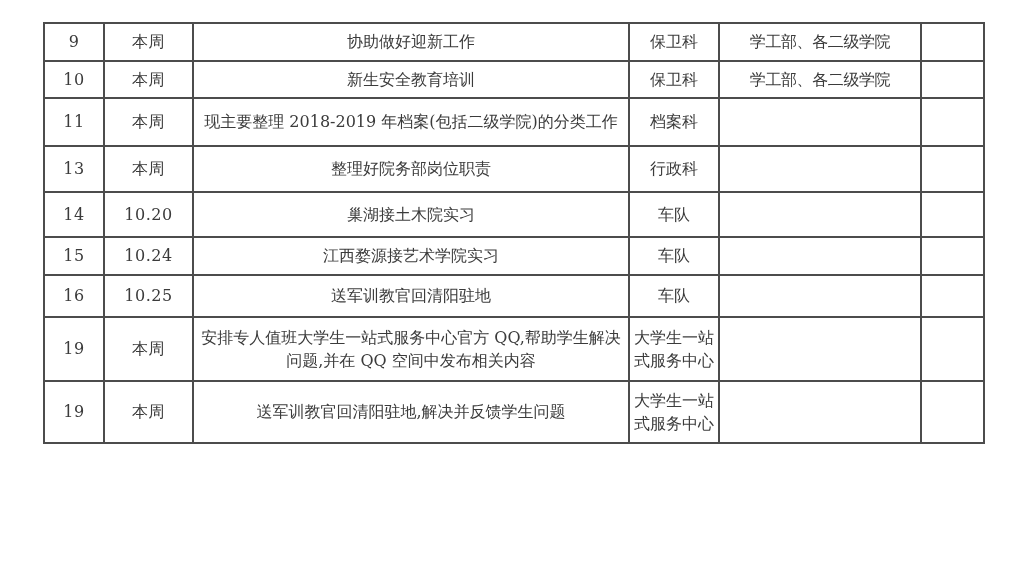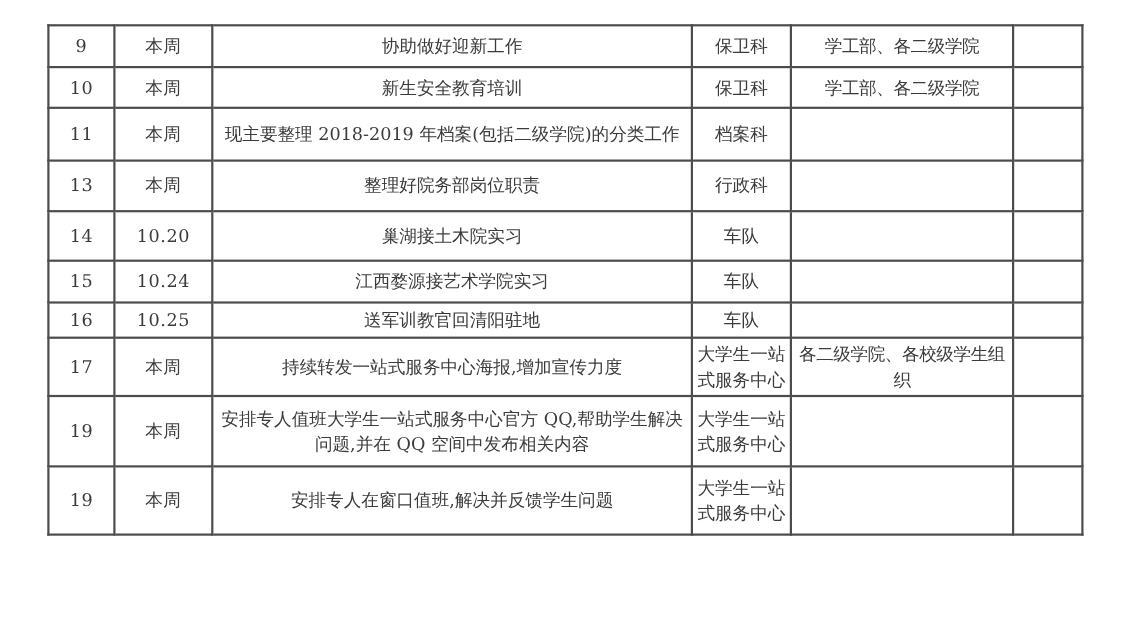--- a/index.html
+++ b/index.html
@@ -47,21 +47,21 @@
     padding: 1px 2px;
   }
   
   tr.hr0  { height: 38px; }
   tr.hr1  { height: 37px; padding-left: 48px; }
   tr.hr2  { height: 48px; }
   tr.hr3  { height: 42px; }
   tr.hr4  { height: 46px; }
   tr.hr5  { height: 45px; border-radius: 20px; }
   tr.hr6  { height: 38px; }
-  tr.hr7  { height: 32px; }
+  tr.hr7  { height: 42px; }
   tr.hr8  { height: 53px; }
   tr.hr9  { height: 64px; }
   tr.hr10 { height: 62px; }
 </style>
 </head>
 <body>
 
 <div class="page">
   <table class="worktable">
     <colgroup>
@@ -122,39 +122,31 @@
         <td class="c-note"></td>
       </tr>
       <tr class="hr7">
         <td class="c-no">16</td>
         <td class="c-time">10.25</td>
         <td class="c-task">送军训教官回清阳驻地</td>
         <td class="c-dept">车队</td>
         <td class="c-collab"></td>
         <td class="c-note"></td>
       </tr>
-      <tr class="hr8">
-        <td class="c-no">17</td>
-        <td class="c-time">本周</td>
-        <td class="c-task">持续转发一站式服务中心海报,增加宣传力度</td>
-        <td class="c-dept">大学生一站式服务中心</td>
-        <td class="c-collab">各二级学院、各校级学生组织</td>
-        <td class="c-note"></td>
-      </tr>
       <tr class="hr9">
         <td class="c-no">19</td>
         <td class="c-time">本周</td>
         <td class="c-task">安排专人值班大学生一站式服务中心官方 QQ,帮助学生解决问题,并在 QQ 空间中发布相关内容</td>
         <td class="c-dept">大学生一站式服务中心</td>
         <td class="c-collab"></td>
         <td class="c-note"></td>
       </tr>
       <tr class="hr10">
         <td class="c-no">19</td>
         <td class="c-time">本周</td>
-        <td class="c-task">安排专人在窗口值班,解决并反馈学生问题</td>
+        <td class="c-task">送军训教官回清阳驻地,解决并反馈学生问题</td>
         <td class="c-dept">大学生一站式服务中心</td>
         <td class="c-collab"></td>
         <td class="c-note"></td>
       </tr>
     </tbody>
   </table>
 </div>
 
 </body></html>

